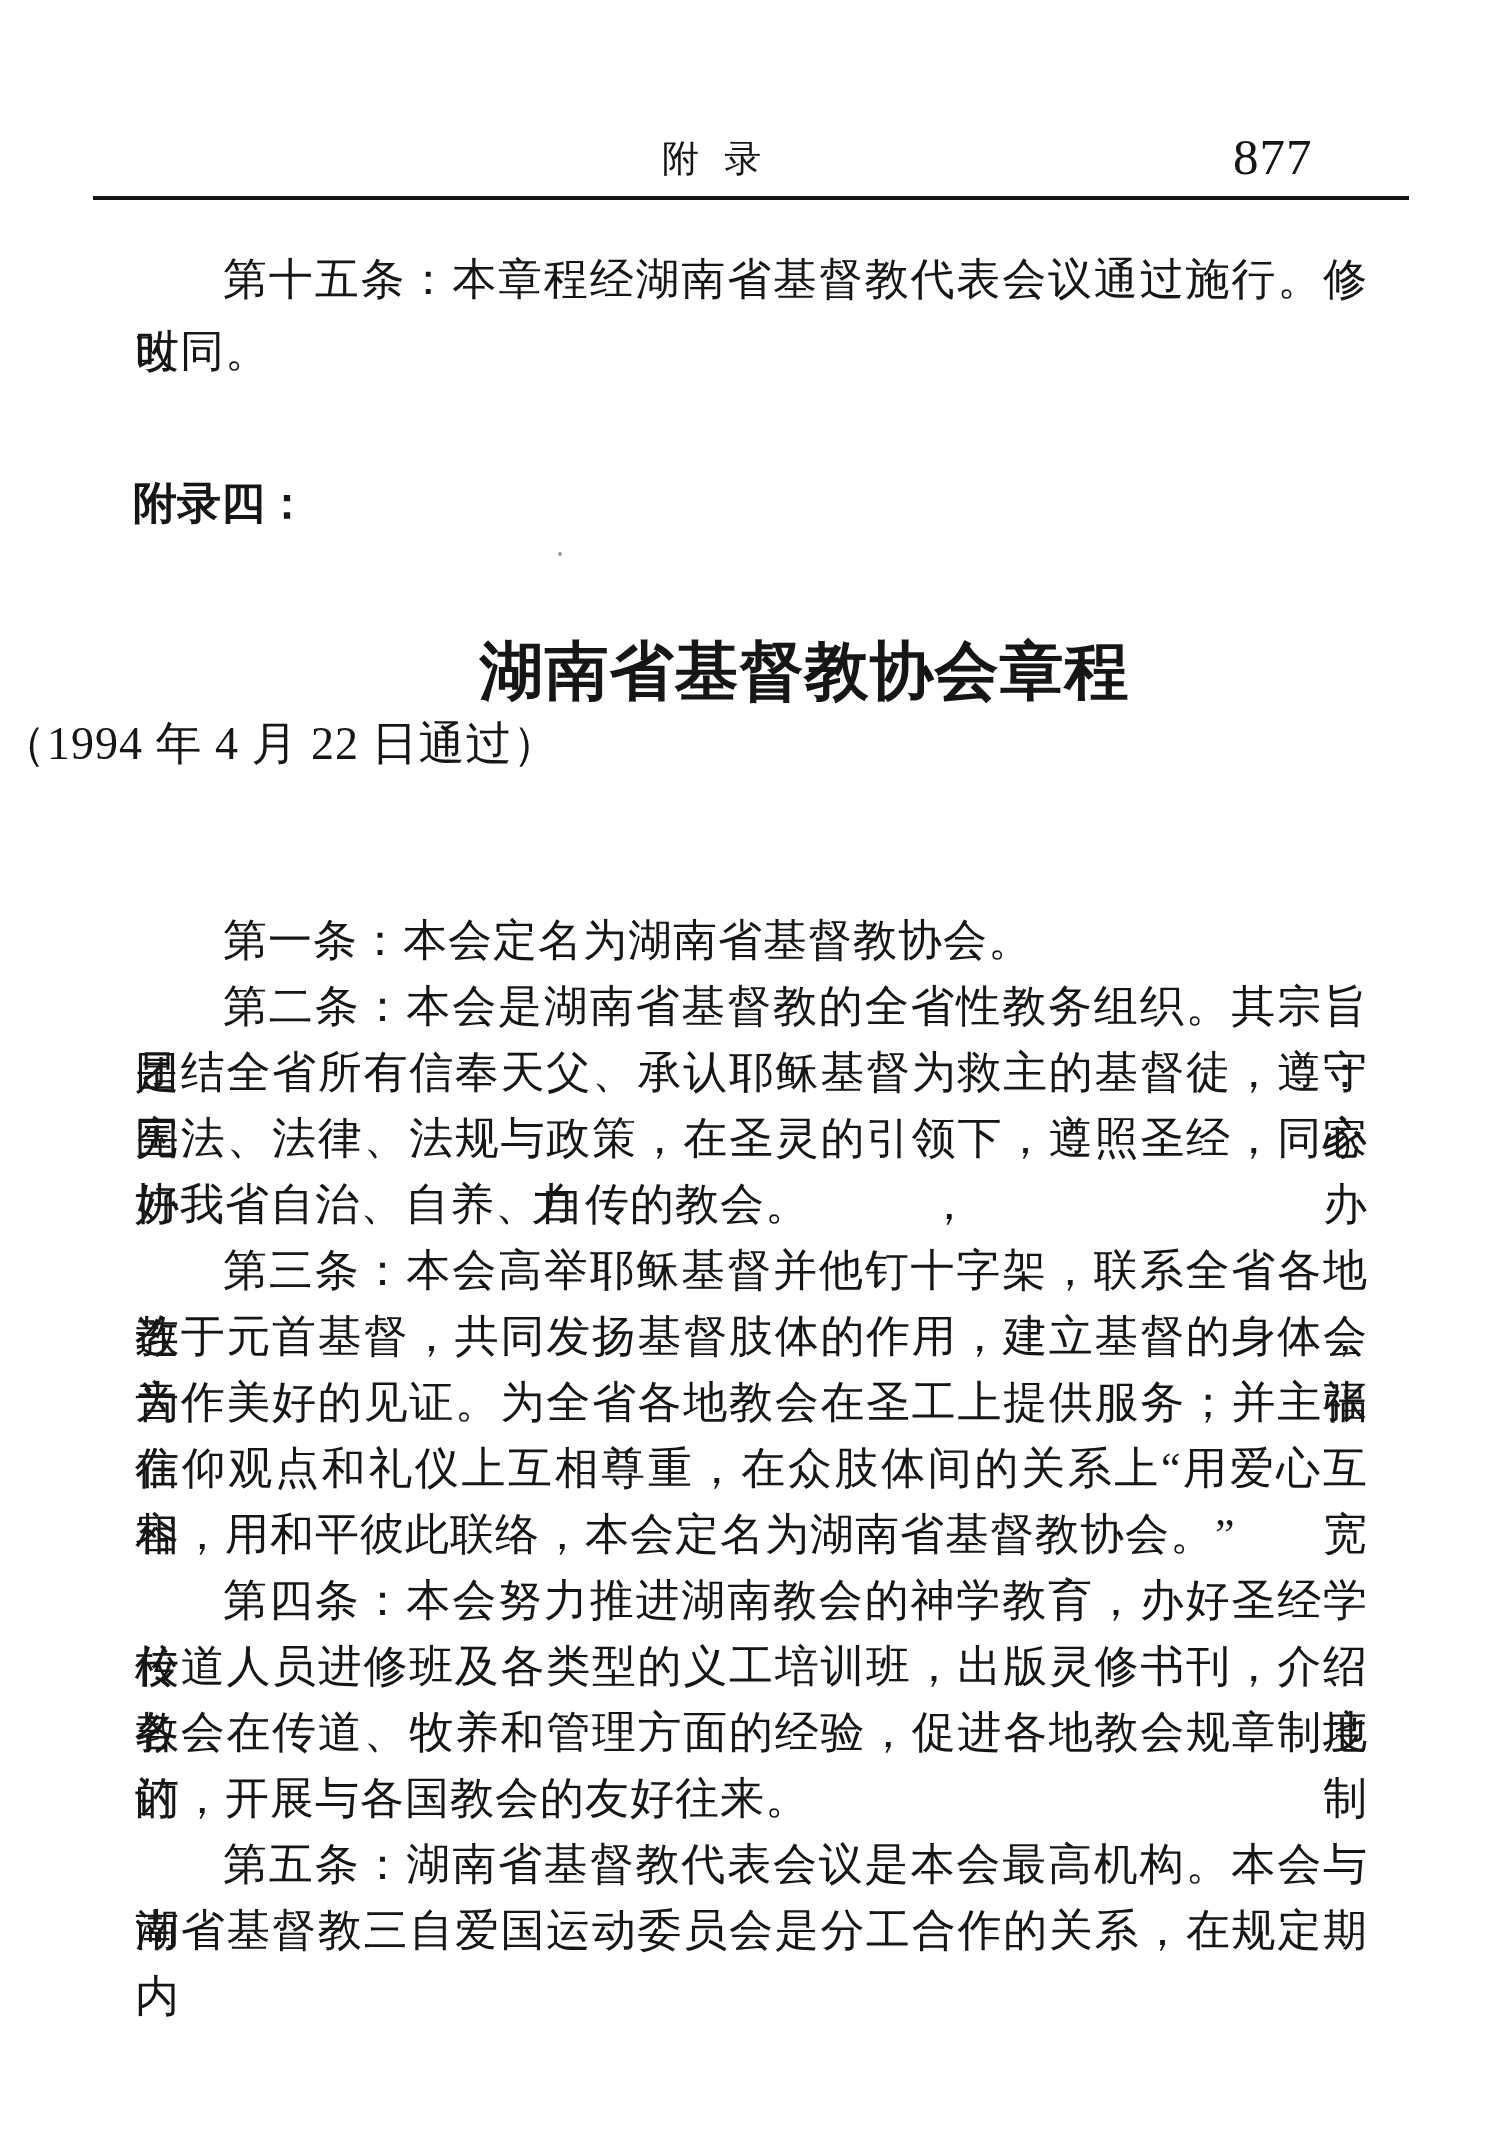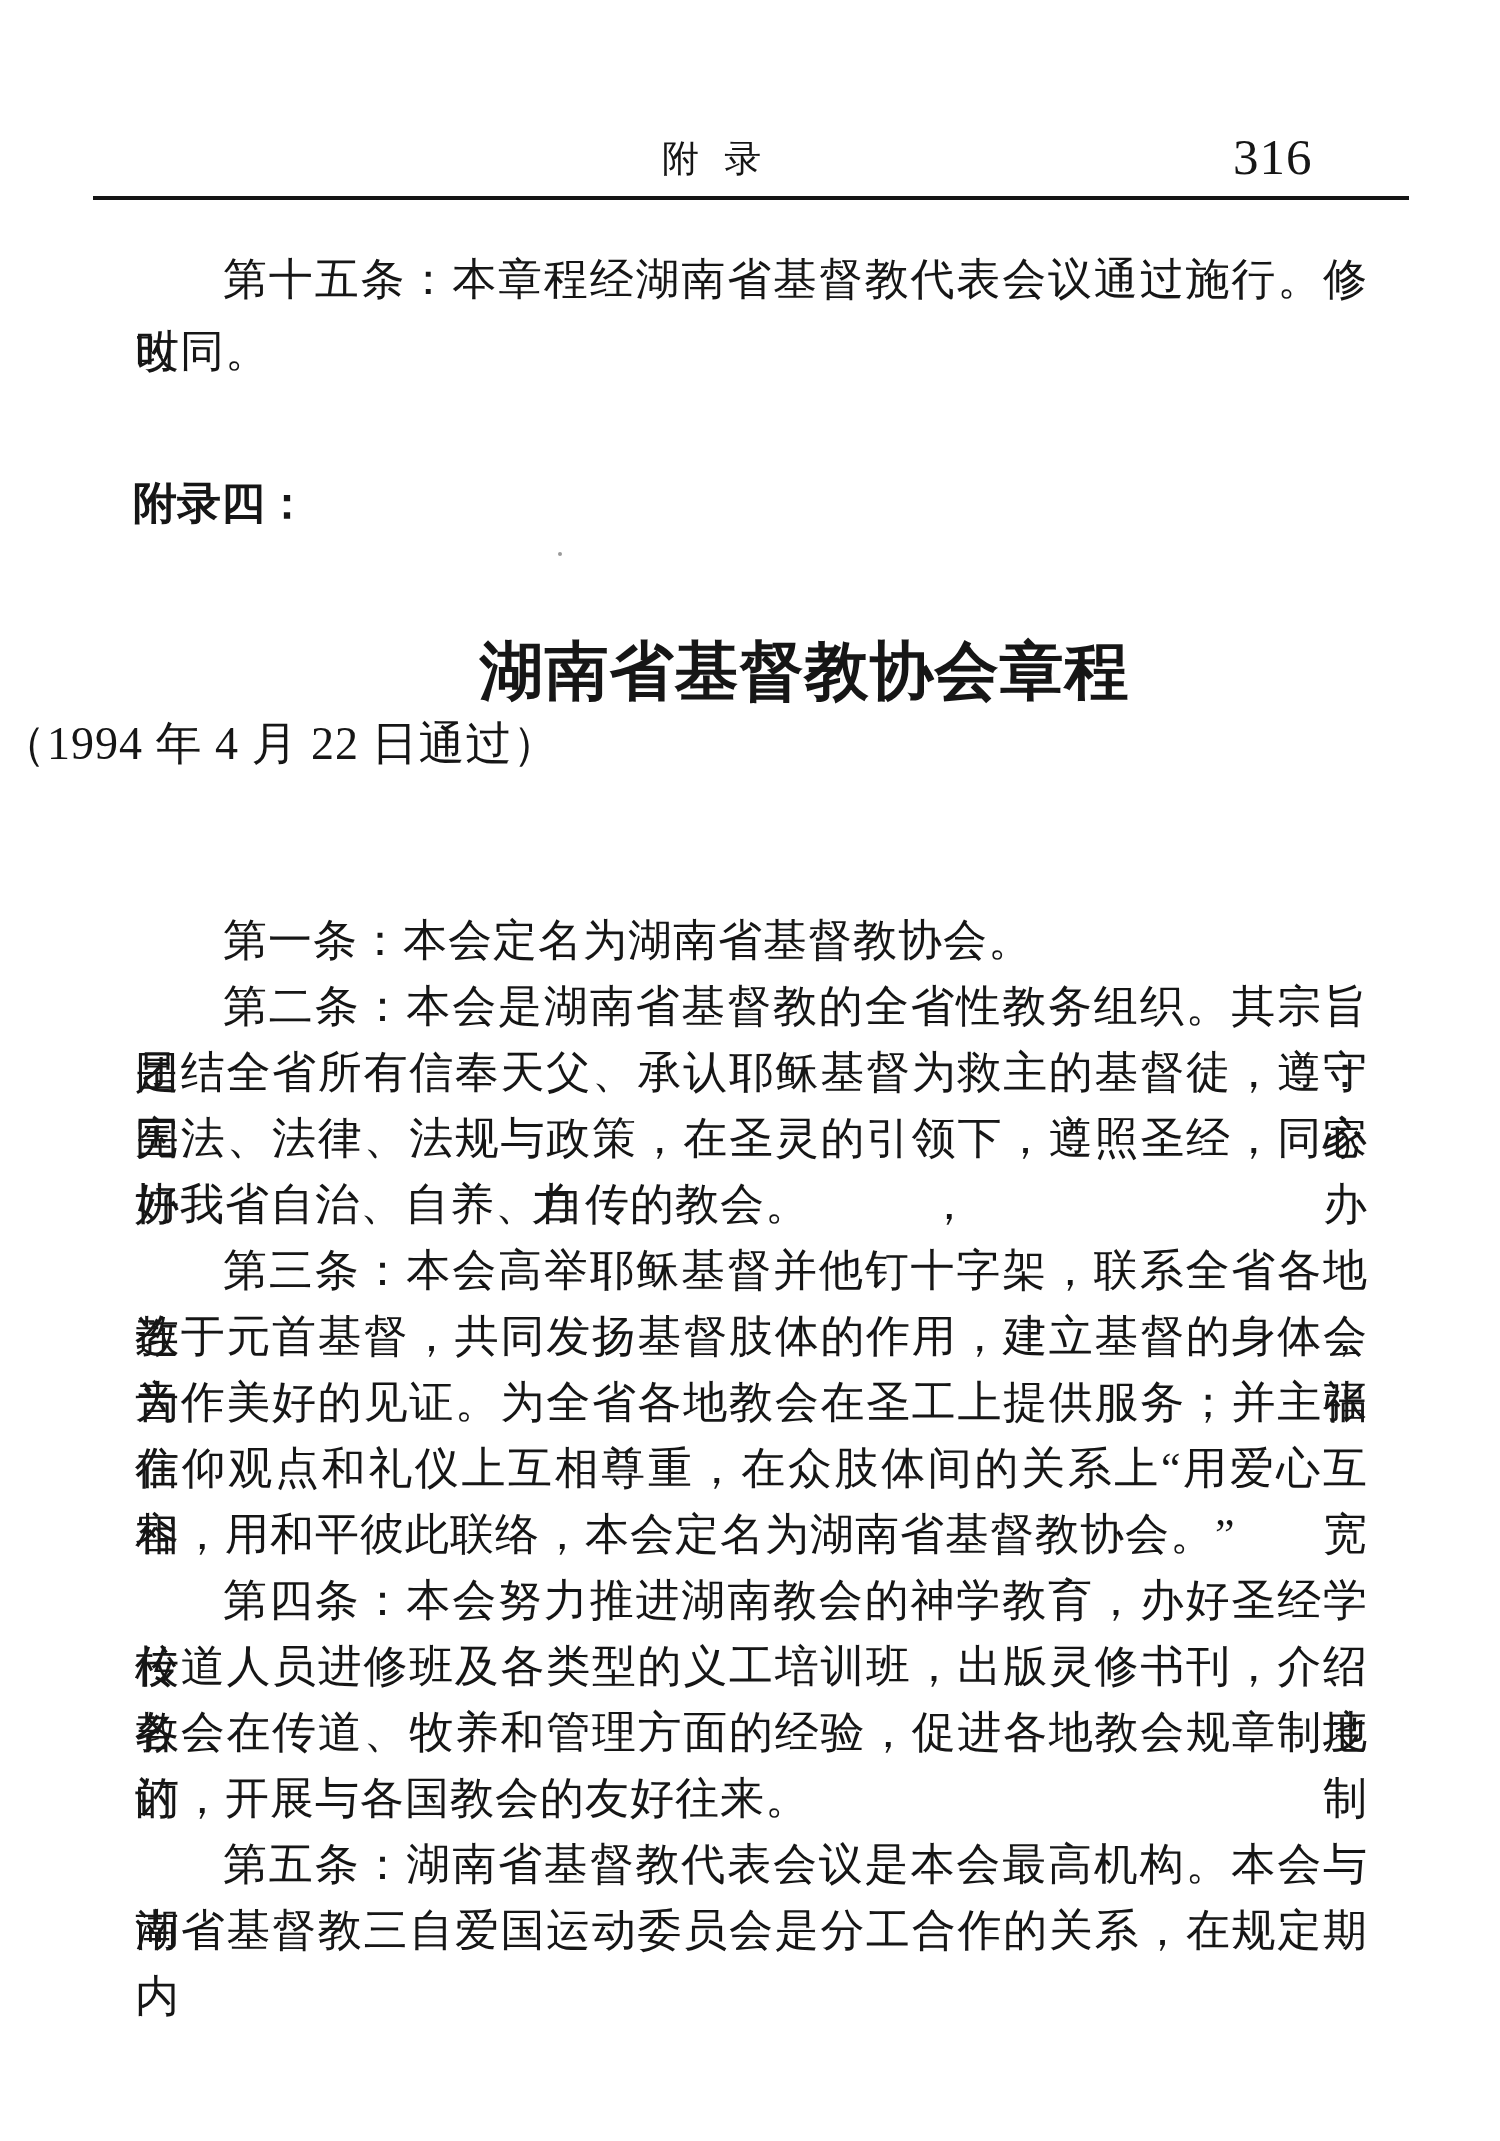--- a/index.html
+++ b/index.html
@@ -60,21 +60,21 @@
     position:absolute;top:552px;left:558px;
     width:4px;height:4px;border-radius:50%;background:#9a9a9a;
   }
 </style>
 </head>
 <body>
 
 <div class="page">
 
   <span class="running-title">附 录</span>
-  <span class="page-number">316</span>
+  <span class="page-number">877</span>
   <div class="rule"></div>
 
   <div class="intro">
     <div class="line indent jl">第十五条：本章程经湖南省基督教代表会议通过施行。修改</div>
     <div class="line">时同。</div>
   </div>
 
   <div class="appendix-label">附录四：</div>
 
   <div class="speck"></div>

